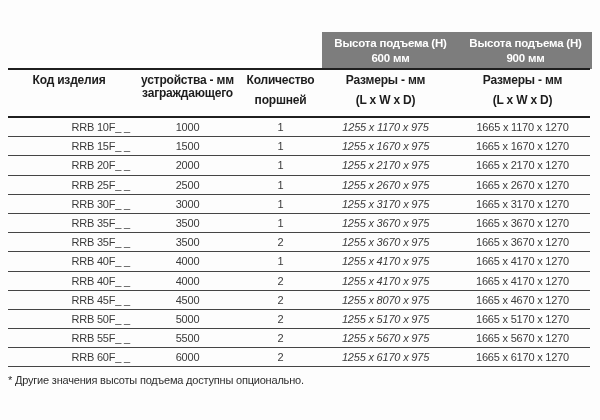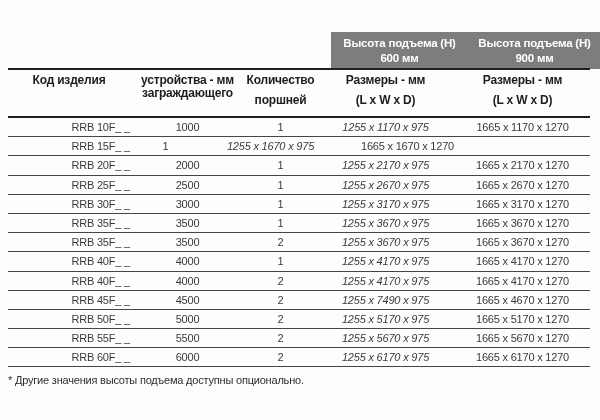--- a/index.html
+++ b/index.html
@@ -4,21 +4,21 @@
 <style>
   html,body { margin:0; padding:0; background:#ffffff; }
   .sheet {
     position:relative; width:600px; height:420px;
     background:#fdfdfd; overflow:hidden;
     font-family:"Liberation Sans", sans-serif;
     letter-spacing:-0.2px;
   }
   
   .band {
-    position:absolute; left:331px; top:32px; width:270px; height:37px;
+    position:absolute; left:322px; top:32px; width:270px; height:37px;
     background:#7d7d7d; display:flex;
   }
   .band-cell {
     color:#ffffff; font-weight:bold; font-size:11.5px; text-align:center;
     display:flex; flex-direction:column; justify-content:center; gap:3px;
   }
   .band-cell.b0 { width:137px; }
   .band-cell.b1 { width:133px; }
   .hline { position:absolute; left:8px; width:582px; background:#1f1f1f; }
   .hline.t1 { top:68px;  height:2px; }
@@ -103,20 +103,21 @@
   <div class="rows">
       <div class="row">
         <div class="cell c0">RRB 10F_ _</div>
         <div class="cell c1">1000</div>
         <div class="cell c2">1</div>
         <div class="cell c3">1255 x 1170 x 975</div>
         <div class="cell c4">1665 x 1170 x 1270</div>
       </div>
       <div class="row">
         <div class="cell c0">RRB 15F_ _</div>
+        <div class="cell c1">1500</div>
         <div class="cell c2">1</div>
         <div class="cell c3">1255 x 1670 x 975</div>
         <div class="cell c4">1665 x 1670 x 1270</div>
       </div>
       <div class="row">
         <div class="cell c0">RRB 20F_ _</div>
         <div class="cell c1">2000</div>
         <div class="cell c2">1</div>
         <div class="cell c3">1255 x 2170 x 975</div>
         <div class="cell c4">1665 x 2170 x 1270</div>
@@ -160,21 +161,21 @@
         <div class="cell c0">RRB 40F_ _</div>
         <div class="cell c1">4000</div>
         <div class="cell c2">2</div>
         <div class="cell c3">1255 x 4170 x 975</div>
         <div class="cell c4">1665 x 4170 x 1270</div>
       </div>
       <div class="row">
         <div class="cell c0">RRB 45F_ _</div>
         <div class="cell c1">4500</div>
         <div class="cell c2">2</div>
-        <div class="cell c3">1255 x 7490 x 975</div>
+        <div class="cell c3">1255 x 8070 x 975</div>
         <div class="cell c4">1665 x 4670 x 1270</div>
       </div>
       <div class="row">
         <div class="cell c0">RRB 50F_ _</div>
         <div class="cell c1">5000</div>
         <div class="cell c2">2</div>
         <div class="cell c3">1255 x 5170 x 975</div>
         <div class="cell c4">1665 x 5170 x 1270</div>
       </div>
       <div class="row">

